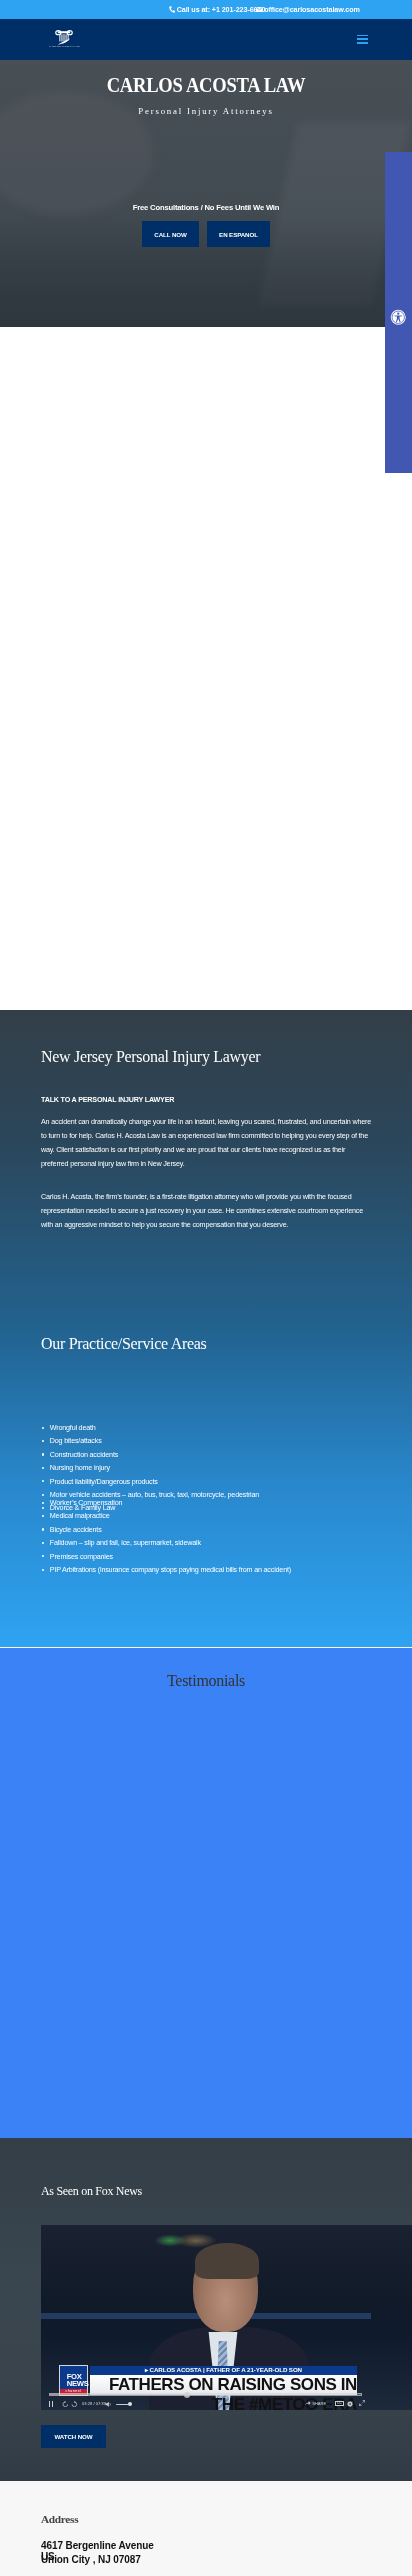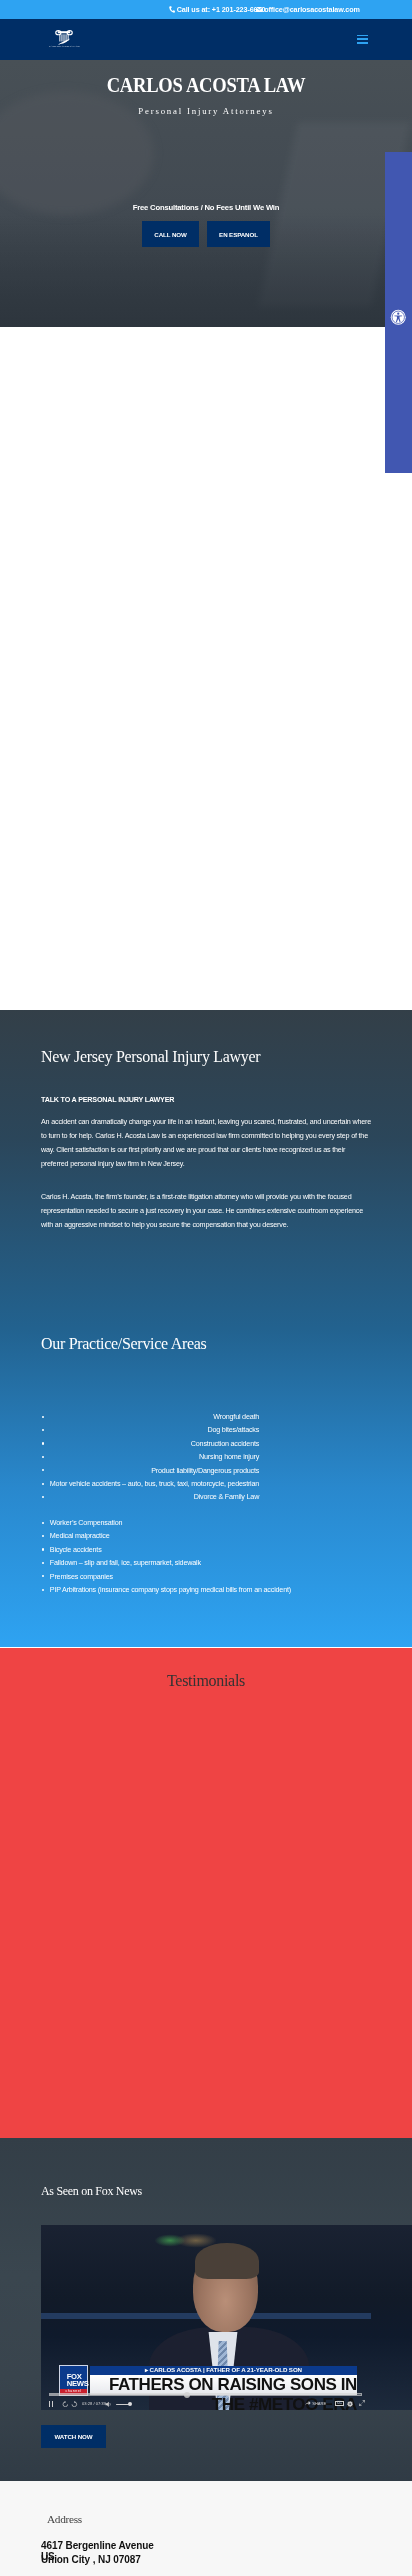--- a/index.html
+++ b/index.html
@@ -49,25 +49,25 @@
   .lawyer .h-nj { top: 38px; }
   .lawyer .talk { position: absolute; left: 41px; top: 85px; font-size: 7.2px; font-weight: bold; letter-spacing: -0.2px; }
   .lawyer p { position: absolute; left: 41px; width: 332px; font-size: 7.2px; line-height: 14px; letter-spacing: -0.2px; }
   .lawyer .p1 { top: 105px; }
   .lawyer .p2 { top: 180px; }
   .lawyer .p3 { top: 242px; }
   .lawyer .h-areas { top: 325px; }
   .lawyer ul { position: absolute; left: 41px; list-style: none; font-size: 7.2px; letter-spacing: -0.2px; }
   .lawyer ul li { height: 13.4px; line-height: 13.4px; padding-left: 8.8px; position: relative; }
   .lawyer ul li::before { content: ""; position: absolute; left: 1px; top: 5.7px; width: 2.1px; height: 2.1px; border-radius: 50%; background: #fff; }
-  .lawyer .list1 { top: 400px; text-align: right; }
-  .lawyer .list2 { top: 506px; }
-
-  
-  .testimonials { position: absolute; top: 1648px; left: 0; width: 412px; height: 636px; background: #ef4444; }
+  .lawyer .list1 { top: 411px; }
+  .lawyer .list2 { top: 486px; }
+
+  
+  .testimonials { position: absolute; top: 1648px; left: 0; width: 412px; height: 636px; background: #3b82f6; }
   .testimonials h2 { position: absolute; top: 24px; left: 0; width: 412px; text-align: center; font-family: "Liberation Serif", serif; font-weight: normal; font-size: 16px; color: #333; letter-spacing: -0.3px; }
 
   
   .fox { position: absolute; top: 2138px; left: 0; width: 412px; height: 343px;
     background: linear-gradient(180deg, #333e47 0%, #3a464f 40%, #39444d 70%, #303b45 100%); color: #fff; overflow: hidden; }
   .fox h2 { position: absolute; top: 46px; left: 41px; font-family: "Liberation Serif", serif; font-weight: normal; font-size: 12px; letter-spacing: -0.3px; }
   .video { position: absolute; left: 41px; top: 87px; width: 392px; height: 185px; background: #0b1220; overflow: hidden; cursor: pointer; }
   .video .bg { position: absolute; inset: 0;
     background:
       radial-gradient(ellipse 15.5px 6.2px at 129px 15.5px, rgba(80,200,90,0.6), transparent),
@@ -91,21 +91,21 @@
   .progress .knob { position: absolute; left: 43%; top: -2.1px; width: 6.2px; height: 6.2px; border-radius: 50%; background: rgba(210,210,210,0.8); }
   .controls { position: absolute; left: 0; top: 173px; width: 330px; height: 12.4px; color: #d8d8d8; font-size: 4.1px; }
   .controls .ctl { position: absolute; top: 2.1px; cursor: pointer; display: flex; align-items: center; }
   .controls .pause { left: 8.2px; top: 3.1px; width: 4.1px; height: 5.7px; border-left: 1.5px solid #ccc; border-right: 1.5px solid #ccc; }
   .vol-track { position: absolute; left: 75px; top: 5.7px; width: 14.4px; height: 1.5px; background: #ccc; border-radius: 1px; }
   .vol-knob { position: absolute; left: 87px; top: 4.1px; width: 4.1px; height: 4.1px; border-radius: 50%; background: #ddd; }
   .btn-watch { left: 41px; top: 287px; width: 65px; height: 23px; background: #002e66; }
 
   
   .contact { position: absolute; top: 2481px; left: 0; width: 412px; height: 369px; background: #f7f7f7; color: #111; }
-  .contact h3 { position: absolute; left: 41px; font-family: "Liberation Serif", serif; font-weight: normal; color: #444; font-size: 11.3px; letter-spacing: -0.3px; margin-left: 6px; }
+  .contact h3 { position: absolute; left: 41px; font-family: "Liberation Serif", serif; font-weight: bold; color: #444; font-size: 11.3px; letter-spacing: -0.3px; }
   .contact .line { position: absolute; left: 41px; font-size: 10px; font-weight: bold; letter-spacing: -0.1px; }
 </style>
 </head>
 <body>
 
 <div class="topbar">
   <a class="tb-item phone">
     <svg width="6.2" height="7.2" viewBox="0 0 12 14">
         <path d="M2.5 0.5 L4.5 0.5 L5.2 3.6 L3.6 4.8 C4.2 7 5.2 8.6 7 9.9 L8.4 8.5 L11.5 9.4 L11.5 11.6 C11.5 12.6 10.6 13.4 9.6 13.2 C4.8 12.2 1.2 8.4 0.4 3.1 C0.3 1.6 1.2 0.5 2.5 0.5 Z" fill="#fff"></path>
       </svg>

